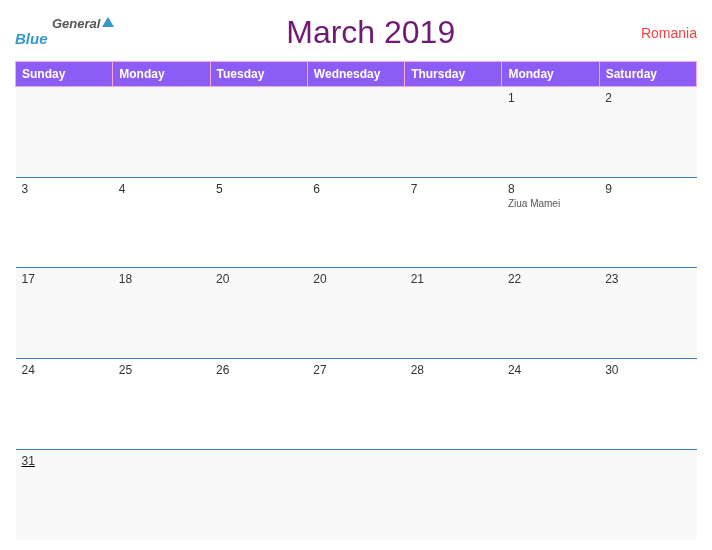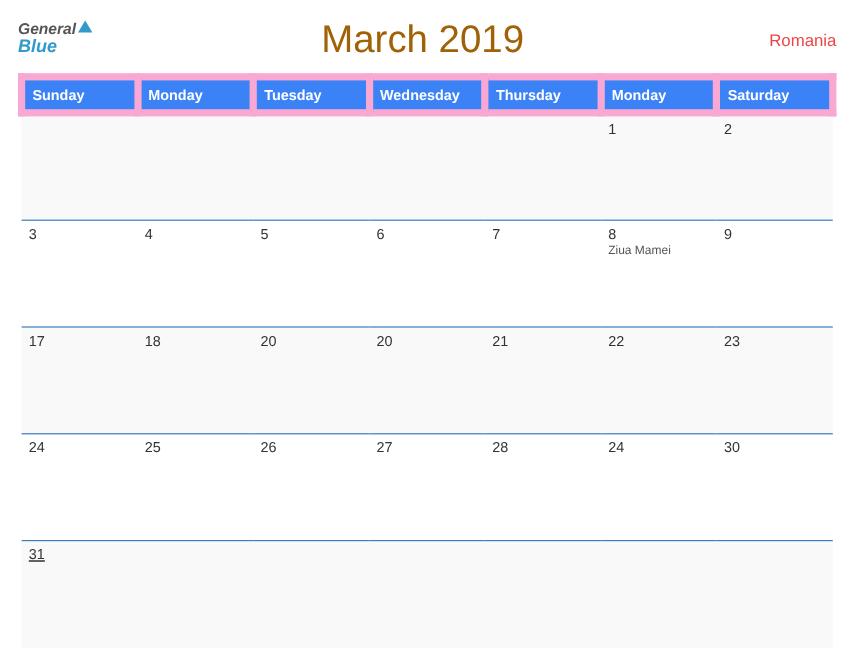--- a/index.html
+++ b/index.html
@@ -28,20 +28,21 @@
       display: flex;
       flex-direction: column;
       align-items: flex-start;
       line-height: 1.1;
     }
     .logo-general {
       font-size: 13px;
       font-style: italic;
       color: #555;
       font-weight: bold;
+      margin-left: 37px;
     }
     .logo-blue {
       font-size: 15px;
       font-style: italic;
       color: #3399cc;
       font-weight: bold;
     }
     .logo-triangle {
       display: inline-block;
       width: 0; height: 0;
@@ -50,46 +51,46 @@
       border-bottom: 10px solid #3399cc;
       margin-left: 2px;
       vertical-align: middle;
       position: relative;
       top: -2px;
     }
 
     .title {
       font-size: 32px;
       font-weight: normal;
-      color: #a16207;
+      color: #701a75;
       text-align: center;
       flex: 1;
     }
 
     .country {
       font-size: 14px;
       color: #ef4444;
       text-align: right;
       min-width: 70px;
     }
 
     .calendar {
       width: 100%;
       border-collapse: collapse;
       flex: 1;
     }
 
     .calendar thead tr th {
-      background: #3b82f6;
+      background: #8b5cf6;
       color: #fff;
       font-size: 12px;
       font-weight: bold;
       padding: 5px 6px;
       text-align: left;
-      border: 6px solid #f9a8d4;
+      border: 1px solid #f9a8d4;
     }
 
     .calendar tbody tr td {
       vertical-align: top;
       padding: 4px 6px 4px 6px;
       font-size: 12px;
       color: #333;
       border: none;
       height: 65px;
       width: calc(100%/7);

